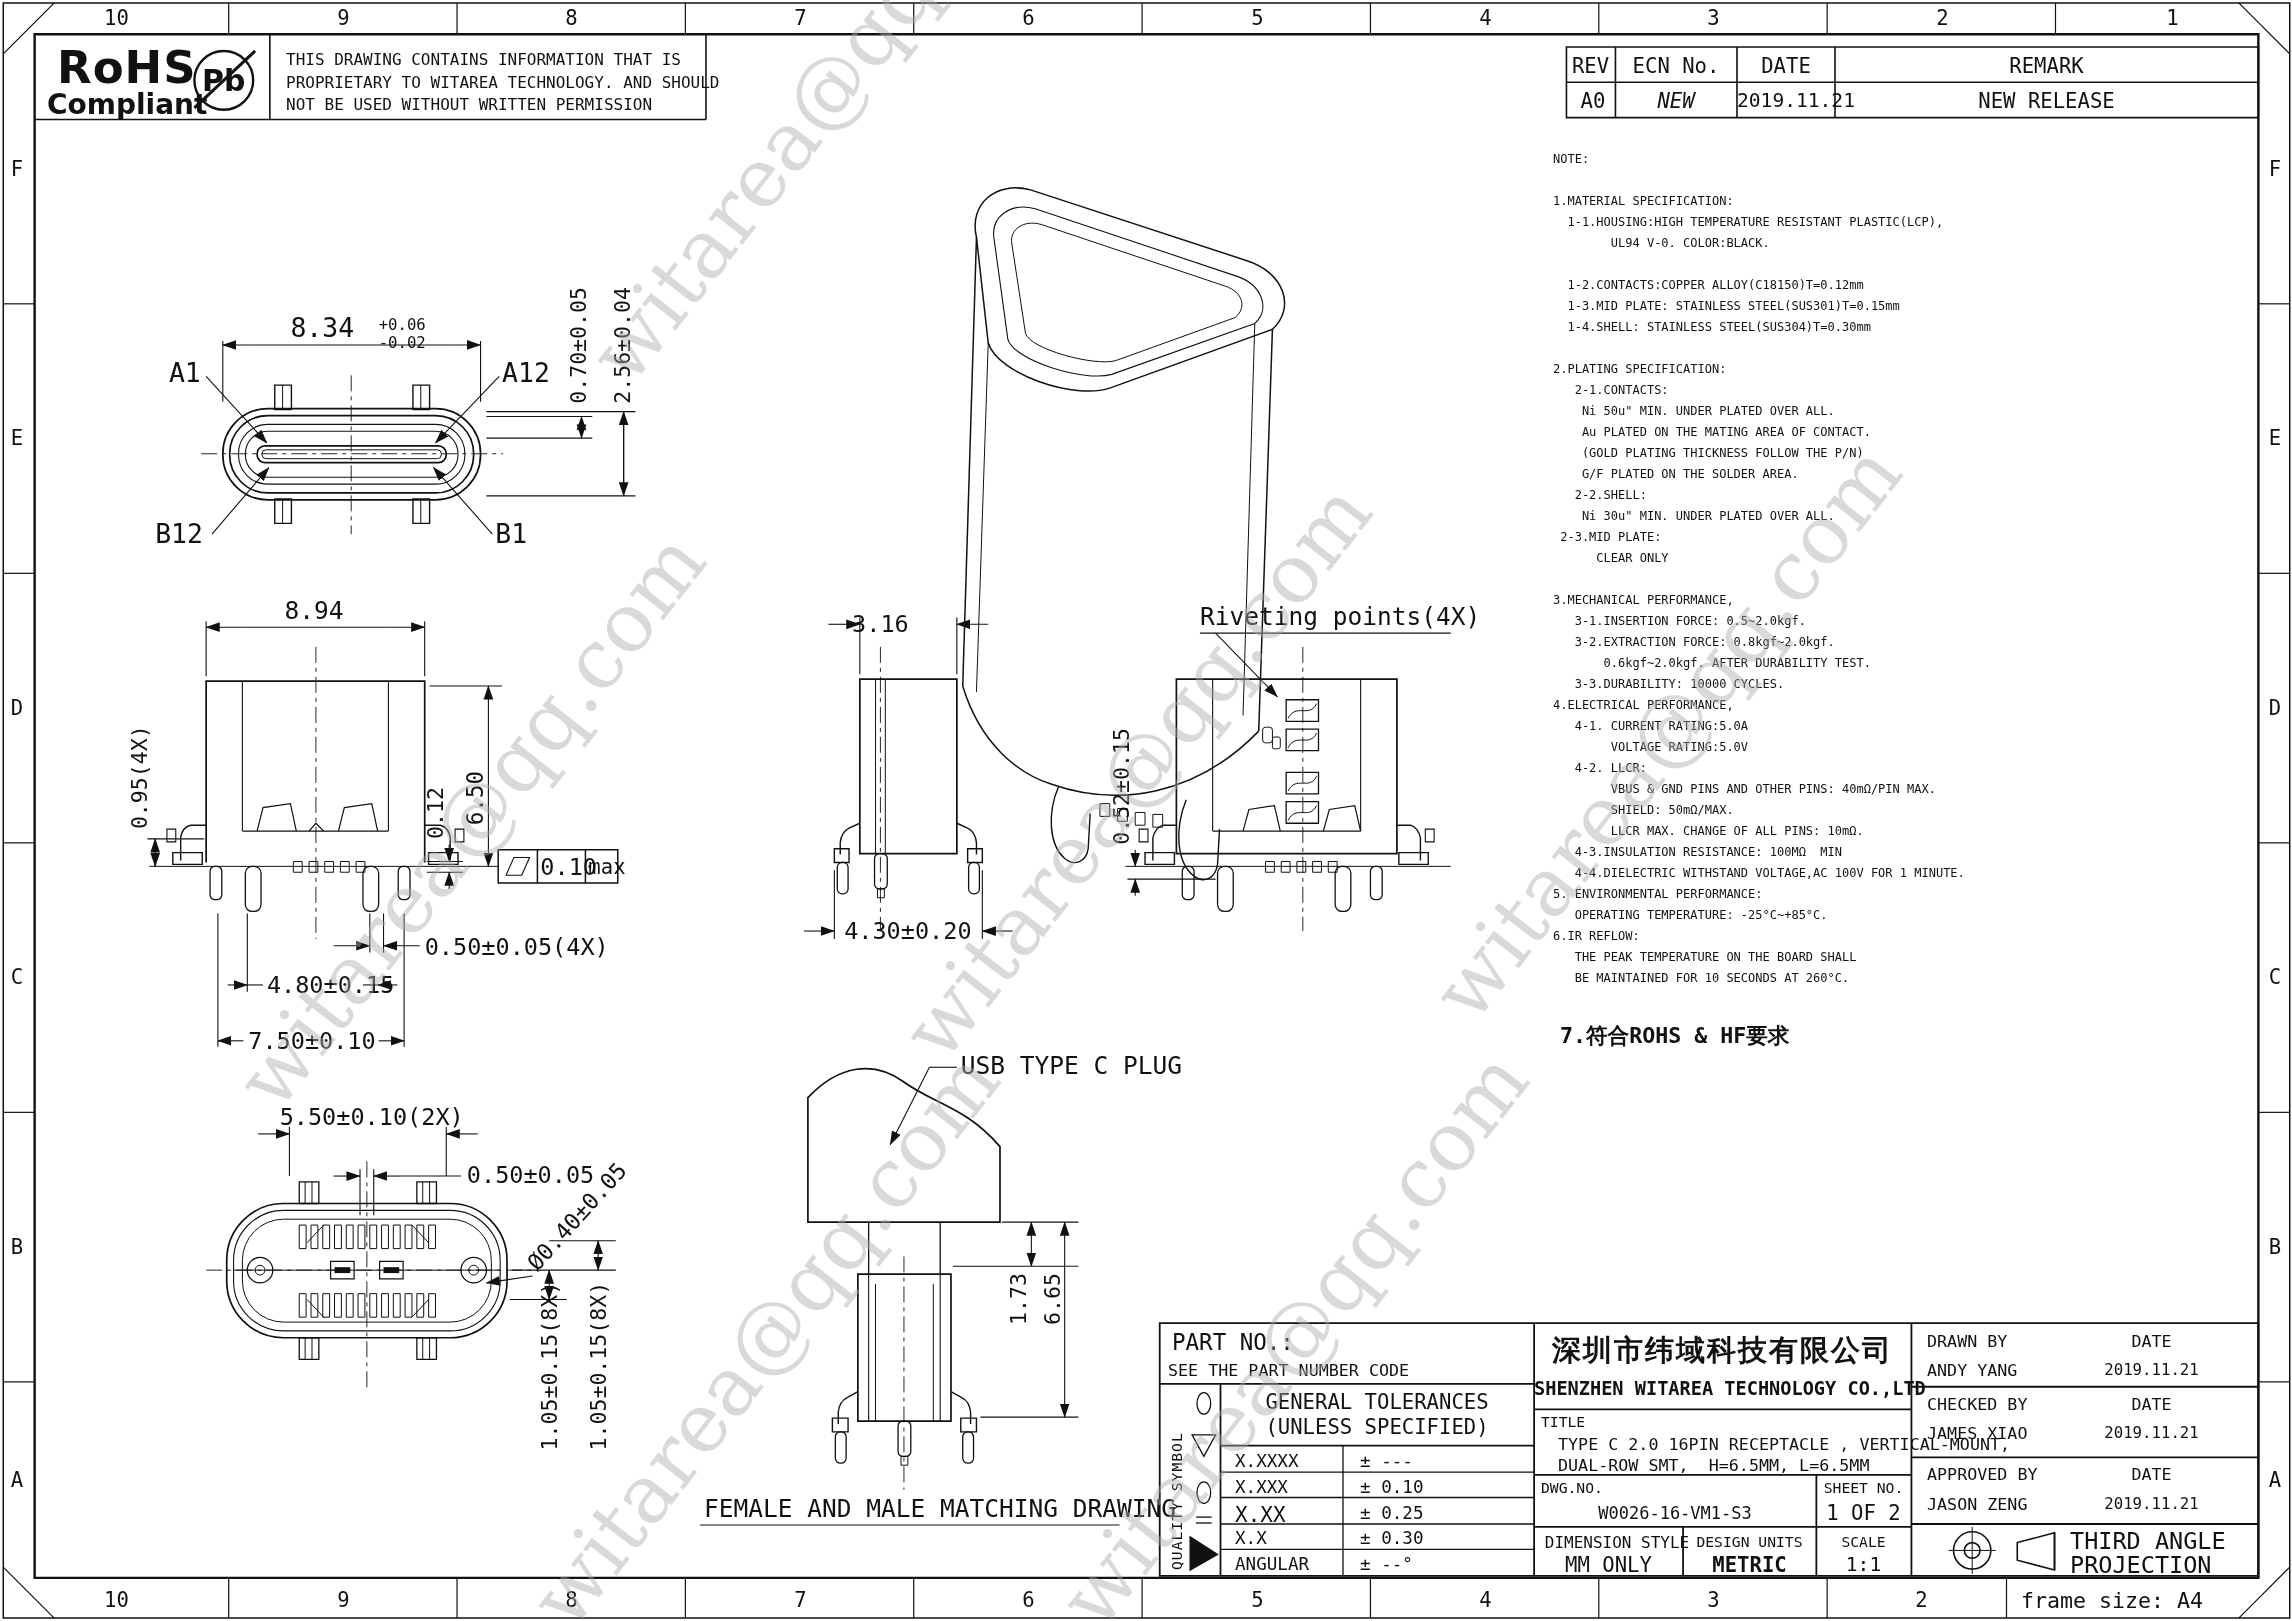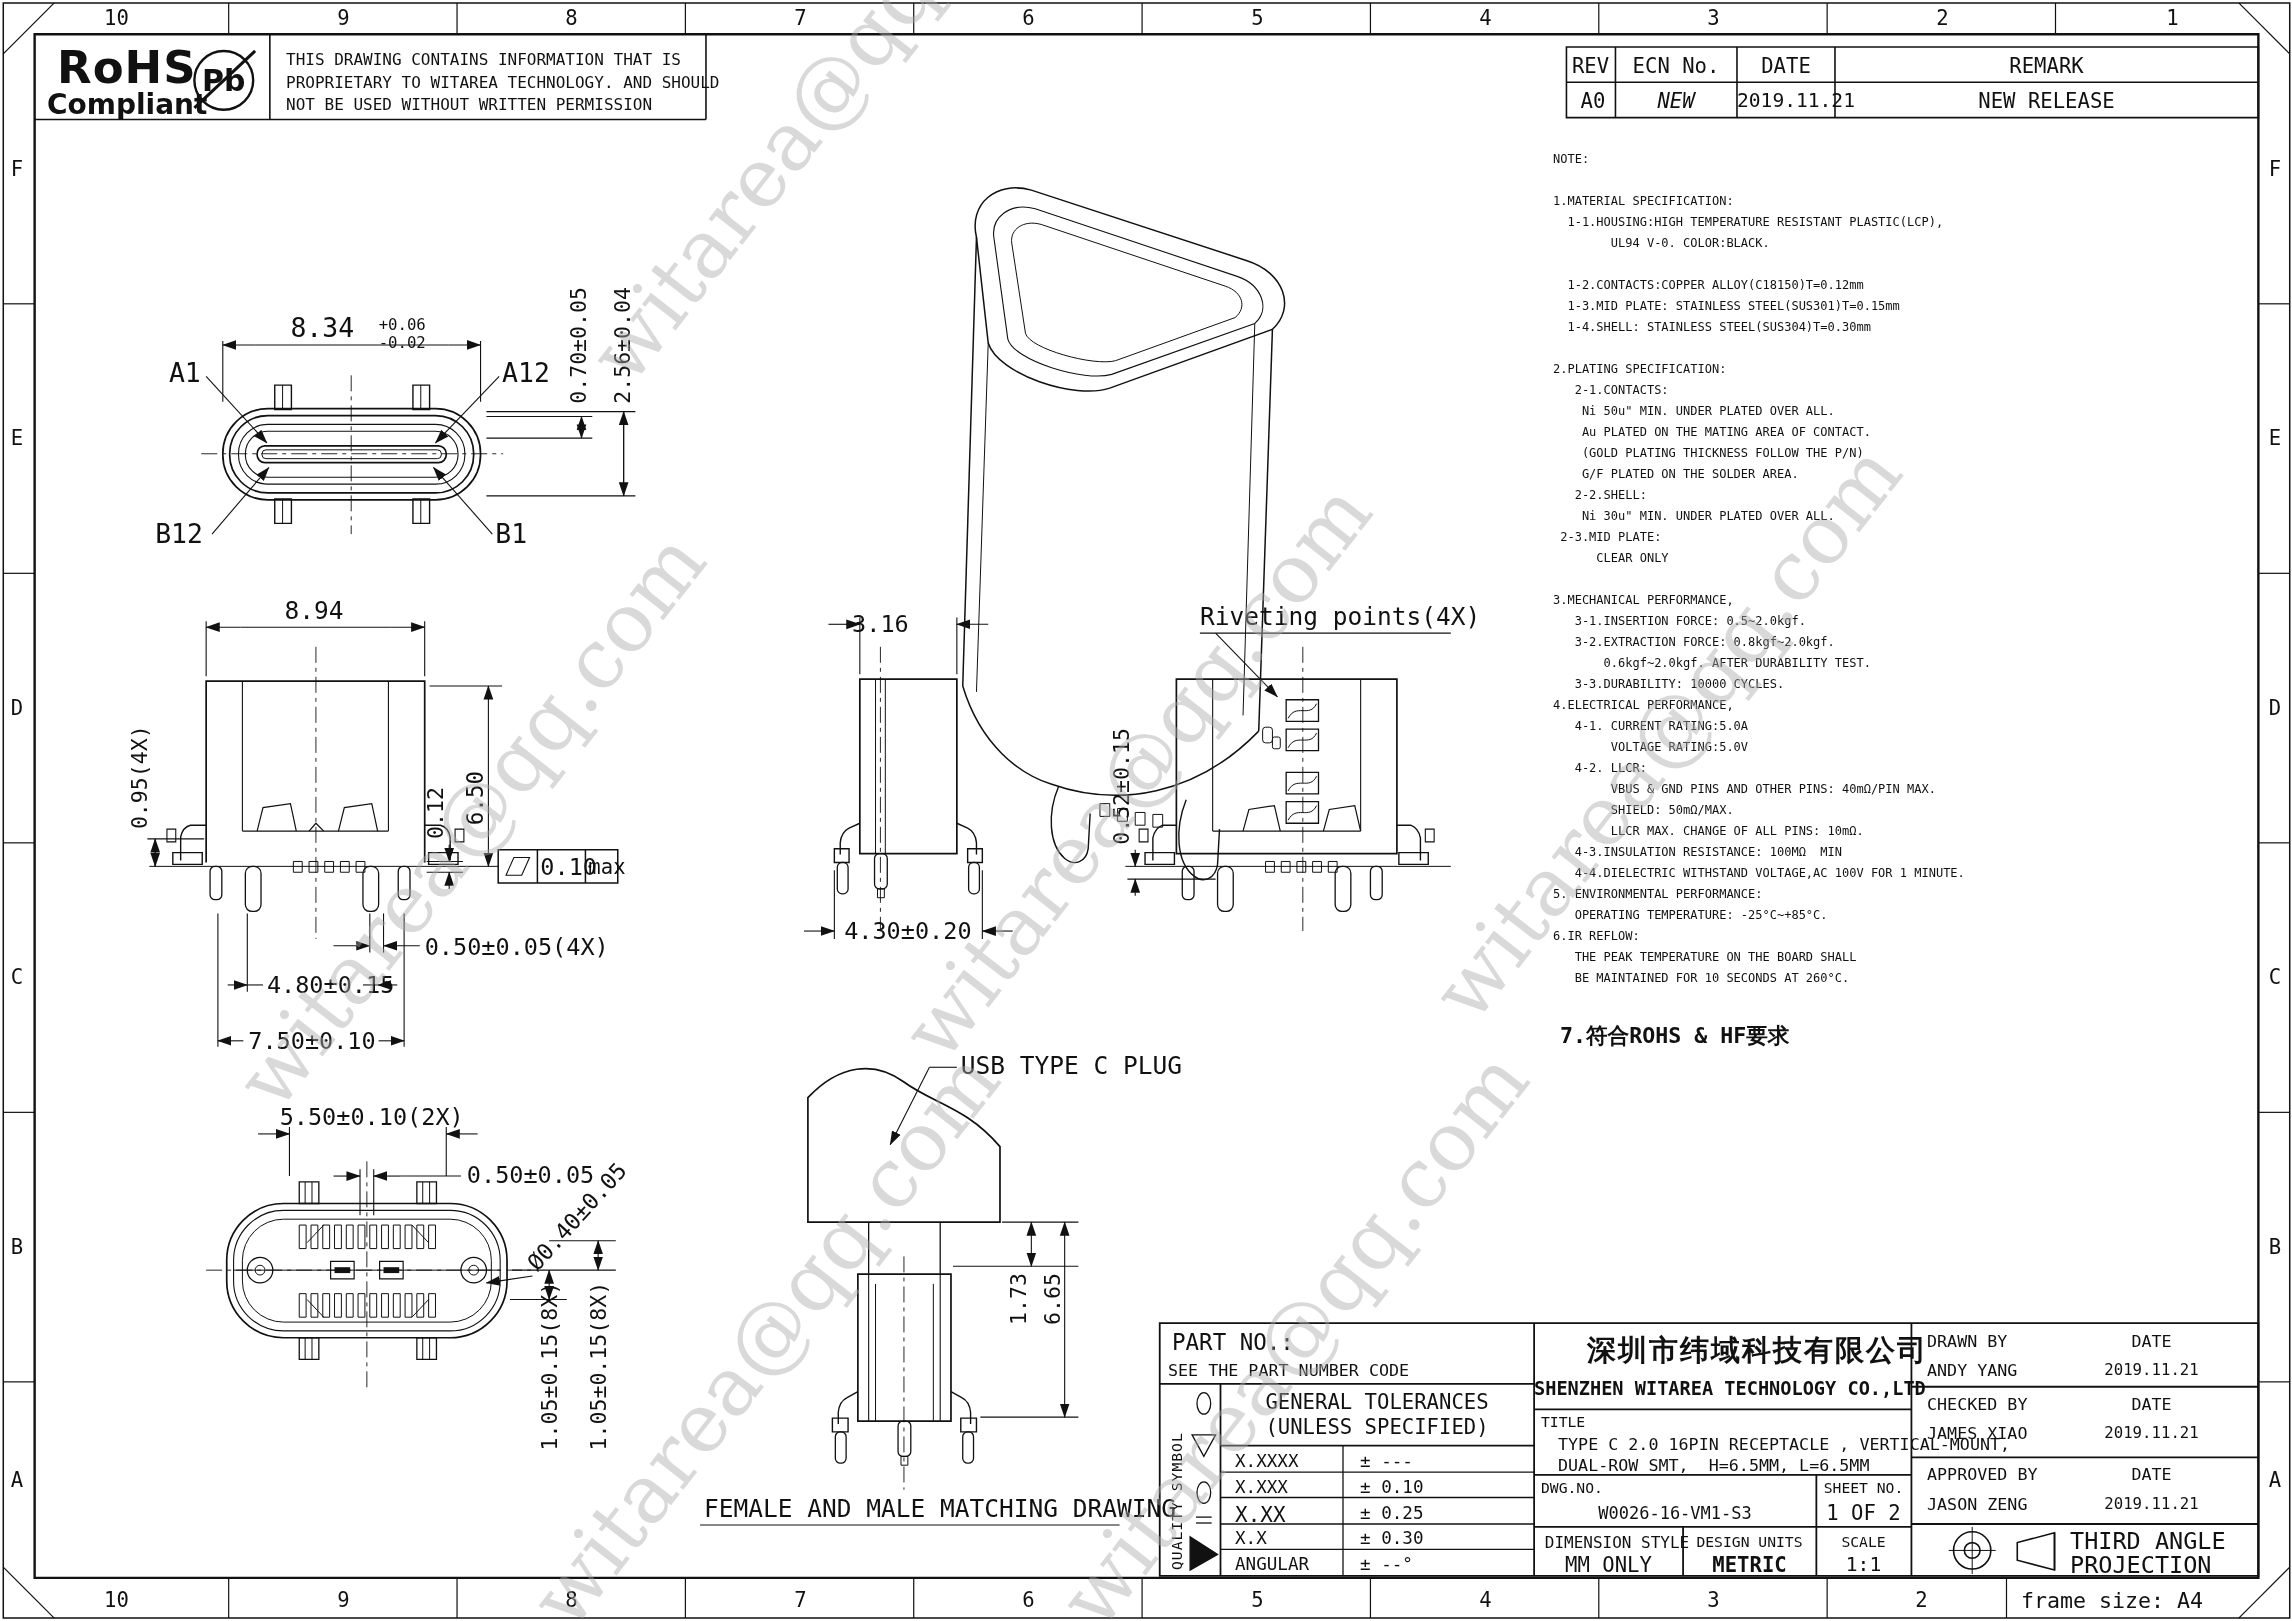--- a/index.html
+++ b/index.html
@@ -599,21 +599,21 @@
     <div class="lbl" style="left:1360px;top:1451px;font-size:17.6px;">± ---</div>
     <div class="lbl" style="left:1235px;top:1477px;font-size:17.6px;">X.XXX</div>
     <div class="lbl" style="left:1360px;top:1477px;font-size:17.6px;">± 0.10</div>
     <div class="lbl" style="left:1235px;top:1503px;font-size:21px;">X.XX</div>
     <div class="lbl" style="left:1360px;top:1503px;font-size:17.6px;">± 0.25</div>
     <div class="lbl" style="left:1235px;top:1528px;font-size:17.6px;">X.X</div>
     <div class="lbl" style="left:1360px;top:1528px;font-size:17.6px;">± 0.30</div>
     <div class="lbl" style="left:1235px;top:1554px;font-size:17.6px;">ANGULAR</div>
     <div class="lbl" style="left:1360px;top:1554px;font-size:17.6px;">± --°</div>
 
-    <div class="lbl ctr b" style="left:1534px;top:1331px;width:377px;font-size:29px;letter-spacing:2px;font-family:'DejaVu Sans',sans-serif;padding-left:35px;">深圳市纬域科技有限公司</div>
+    <div class="lbl ctr b" style="left:1534px;top:1331px;width:377px;font-size:29px;letter-spacing:2px;font-family:'DejaVu Sans',sans-serif;">深圳市纬域科技有限公司</div>
     <div class="lbl ctr b" style="left:1534px;top:1378px;width:377px;font-size:18.6px;">SHENZHEN WITAREA TECHNOLOGY CO.,LTD</div>
 
     <div class="lbl" style="left:1541px;top:1413px;font-size:14.7px;">TITLE</div>
     <div class="lbl" style="left:1558px;top:1434px;font-size:16.7px;">TYPE C 2.0 16PIN RECEPTACLE , VERTICAL-MOUNT,</div>
     <div class="lbl" style="left:1558px;top:1455px;font-size:16.7px;">DUAL-ROW SMT,  H=6.5MM, L=6.5MM</div>
 
     <div class="lbl" style="left:1541px;top:1479px;font-size:14.7px;">DWG.NO.</div>
     <div class="lbl ctr" style="left:1534px;top:1503px;width:282px;font-size:17px;">W0026-16-VM1-S3</div>
     <div class="lbl ctr" style="left:1816px;top:1479px;width:95px;font-size:14.7px;">SHEET NO.</div>
     <div class="lbl ctr" style="left:1816px;top:1501px;width:95px;font-size:20.6px;">1 OF 2</div>

